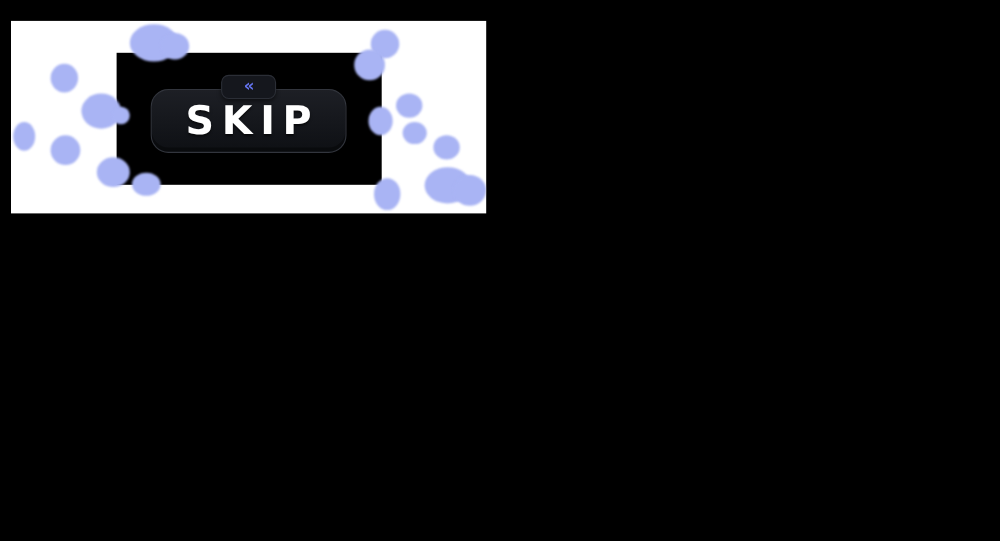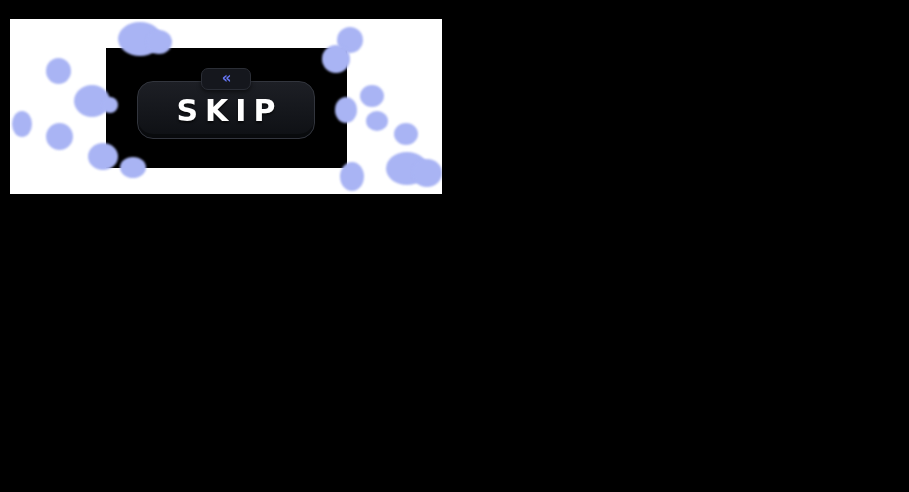--- a/index.html
+++ b/index.html
@@ -59,21 +59,21 @@
     background:linear-gradient(#1d1f25, #0e1014);
     border:1px solid #32353d;
     border-radius:16px;
     display:flex; align-items:center; justify-content:center;
     cursor:pointer;
     box-shadow:0 4px 8px rgba(0,0,0,.6), inset 0 -4px 0 rgba(0,0,0,.35);
   }
   .skip-label {
     color:#ffffff;
     font-weight:bold;
-    font-size:30px;
+    font-size:36px;
     letter-spacing:7px;
     text-indent:7px;
     text-shadow:0 2px 2px rgba(0,0,0,.6);
     user-select:none;
     text-align:right;
   }
 </style>
 </head>
 <body>
 

